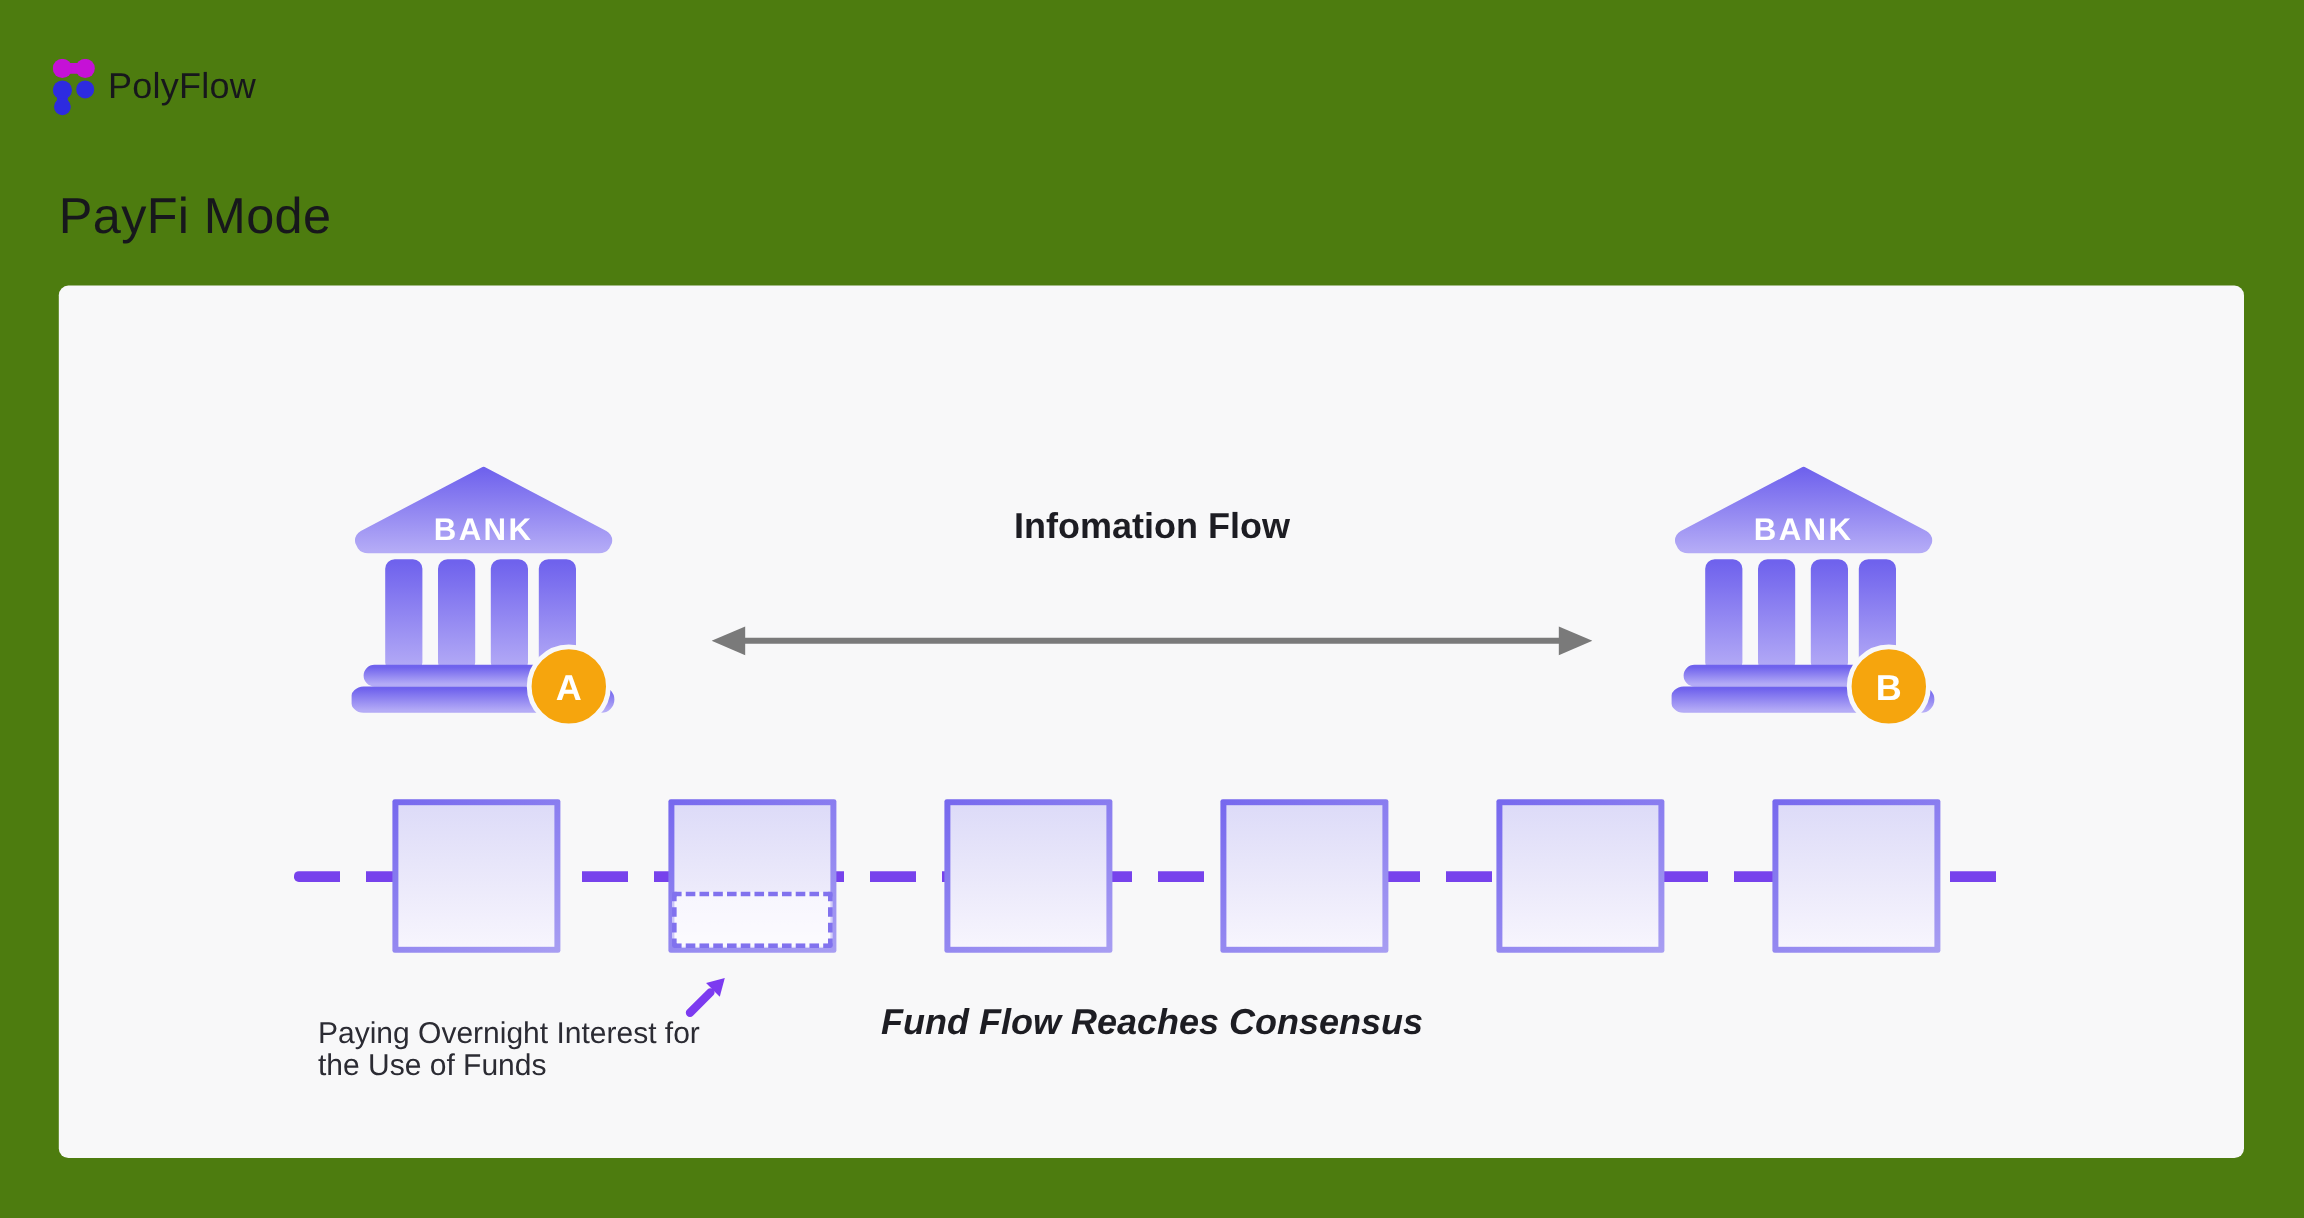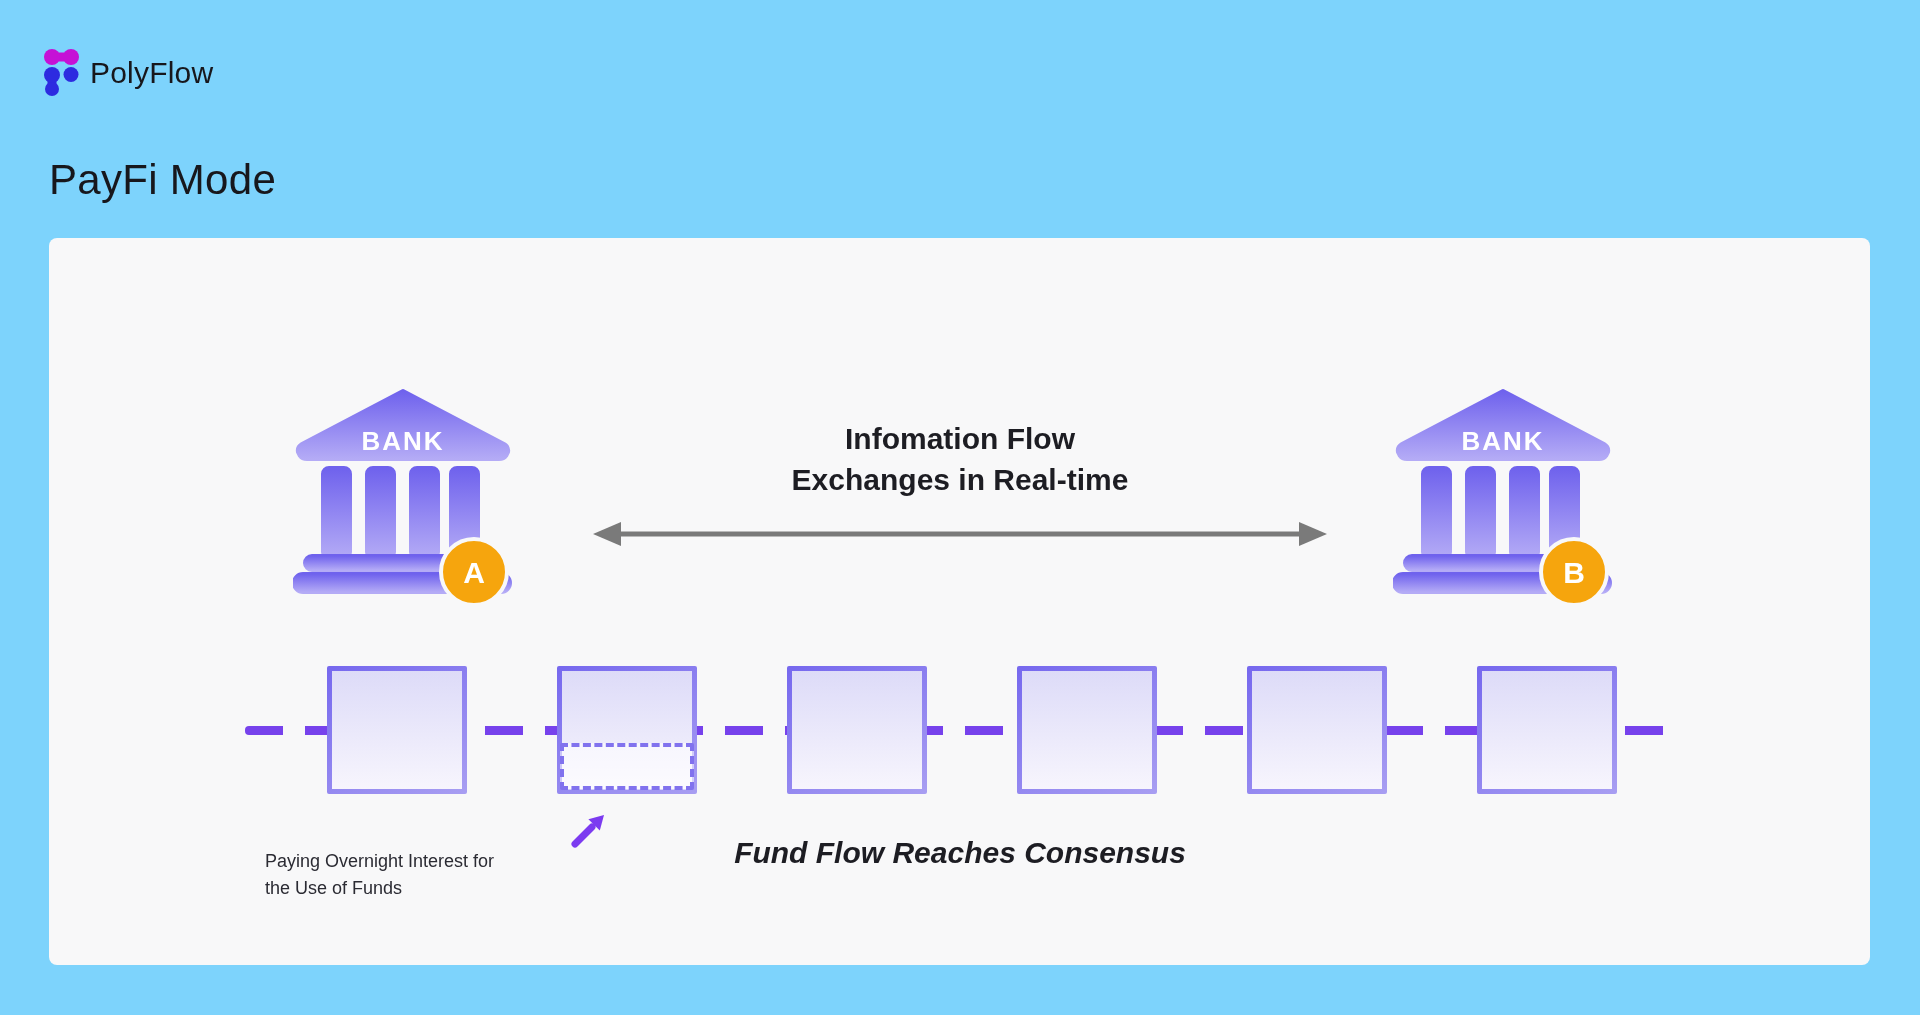--- a/index.html
+++ b/index.html
@@ -1,17 +1,17 @@
 <!DOCTYPE html>
 <html style="--accent-purple: #7742EC; --overlay-purple: #8172EE; --bank-grad-top: #6F62ED; --bank-grad-bottom: #B4ABF6; --box-border-top: #7668EE; --box-border-bottom: #A89EF2; --box-fill-top: #DDDBF8; --box-fill-bottom: #F7F5FD; --badge-orange: #F6A50D; --arrow-gray: #7A7A7A; --note-arrow-purple: #7C3BF0; --logo-magenta: #C511D6; --logo-blue: #2D2BE0; --panel-bg: #F8F8F9; --text-dark: #17171C;"><head>
 <meta charset="utf-8">
 <style>
   html,body{margin:0;padding:0;background:#ffffff;width:1920px;height:1015px;
     font-family:"Liberation Sans","DejaVu Sans",sans-serif;overflow:hidden;}
-  .page{position:relative;width:1920px;height:1015px;background:#7dd3fc;}
+  .page{position:relative;width:1920px;height:1015px;background:#4d7c0f;}
 
   
   .brand{position:absolute;left:44px;top:49px;display:flex;align-items:center;gap:10px;}
   .brand svg{display:block;}
   .brand-name{font-size:30px;font-weight:500;color:#17171C;letter-spacing:.2px;line-height:48px;}
 
   .page-title{position:absolute;left:49px;top:156px;font-size:42px;font-weight:500;
     color:#17171C;letter-spacing:.3px;text-align:center;}
 
   
@@ -35,21 +35,21 @@
     background:linear-gradient(150deg,var(--box-border-top,#7668EE) 0%,var(--box-border-bottom,#A89EF2) 100%);
     border-radius:2px;}
   .block-fill{width:100%;height:100%;
     background:linear-gradient(180deg,var(--box-fill-top,#DDDBF8) 0%,var(--box-fill-bottom,#F7F5FD) 100%);}
   .b1{left:278px;} .b2{left:508px;} .b3{left:738px;} .b4{left:968px;} .b5{left:1198px;} .b6{left:1428px;}
 
   .pending-slice{position:absolute;left:3px;right:3px;bottom:4px;height:47px;box-sizing:border-box;
     border:4px dashed var(--overlay-purple,#8172EE);background:rgba(255,255,255,0.55);border-radius:2px;}
 
   .note-arrow{position:absolute;left:518px;top:570px;}
-  .note{position:absolute;left:216px;top:610px;font-size:18px;line-height:27px;
+  .note{position:absolute;left:216px;top:610px;font-size:25px;line-height:27px;
     color:#2B2B33;font-weight:400;}
 
   .consensus{position:absolute;left:611px;top:598px;width:600px;text-align:center;
     font-size:30px;font-weight:600;color:#1D1D23;font-style:italic;}
 </style>
 </head>
 <body>
 
 <div class="page">
 
@@ -111,21 +111,20 @@
       </g>
       <text x="110" y="62" text-anchor="middle" font-size="26" font-weight="600" letter-spacing="2" fill="#ffffff">BANK</text>
       <g>
         <circle cx="181" cy="184" r="33" fill="var(--badge-orange,#F6A50D)" stroke="var(--panel-bg,#F8F8F9)" stroke-width="4"></circle>
         <text x="181" y="195" text-anchor="middle" font-size="30" font-weight="600" fill="#ffffff">B</text>
       </g>
     </svg>
 
     <div class="info-flow">
       <div>Infomation Flow</div>
-      <div>Exchanges in Real-time</div>
     </div>
 
     <svg class="harrow" width="734" height="40" viewBox="0 0 734 40">
       <line x1="20" y1="20" x2="714" y2="20" stroke="var(--arrow-gray,#7A7A7A)" stroke-width="5"></line>
       <polygon points="0,20 28,8 28,32" fill="var(--arrow-gray,#7A7A7A)"></polygon>
       <polygon points="734,20 706,8 706,32" fill="var(--arrow-gray,#7A7A7A)"></polygon>
     </svg>
 
     <div class="chain-line"></div>
 

